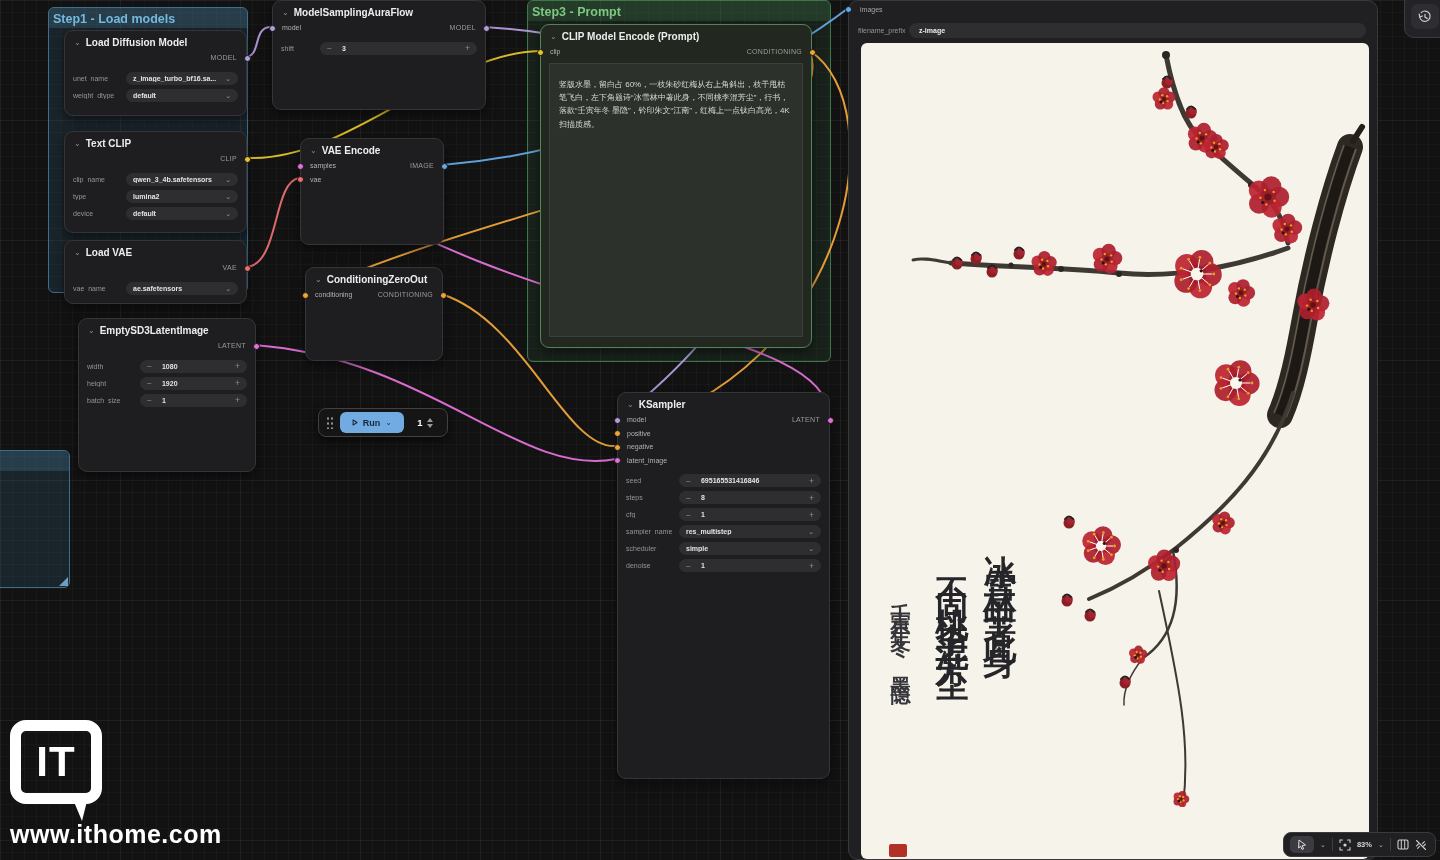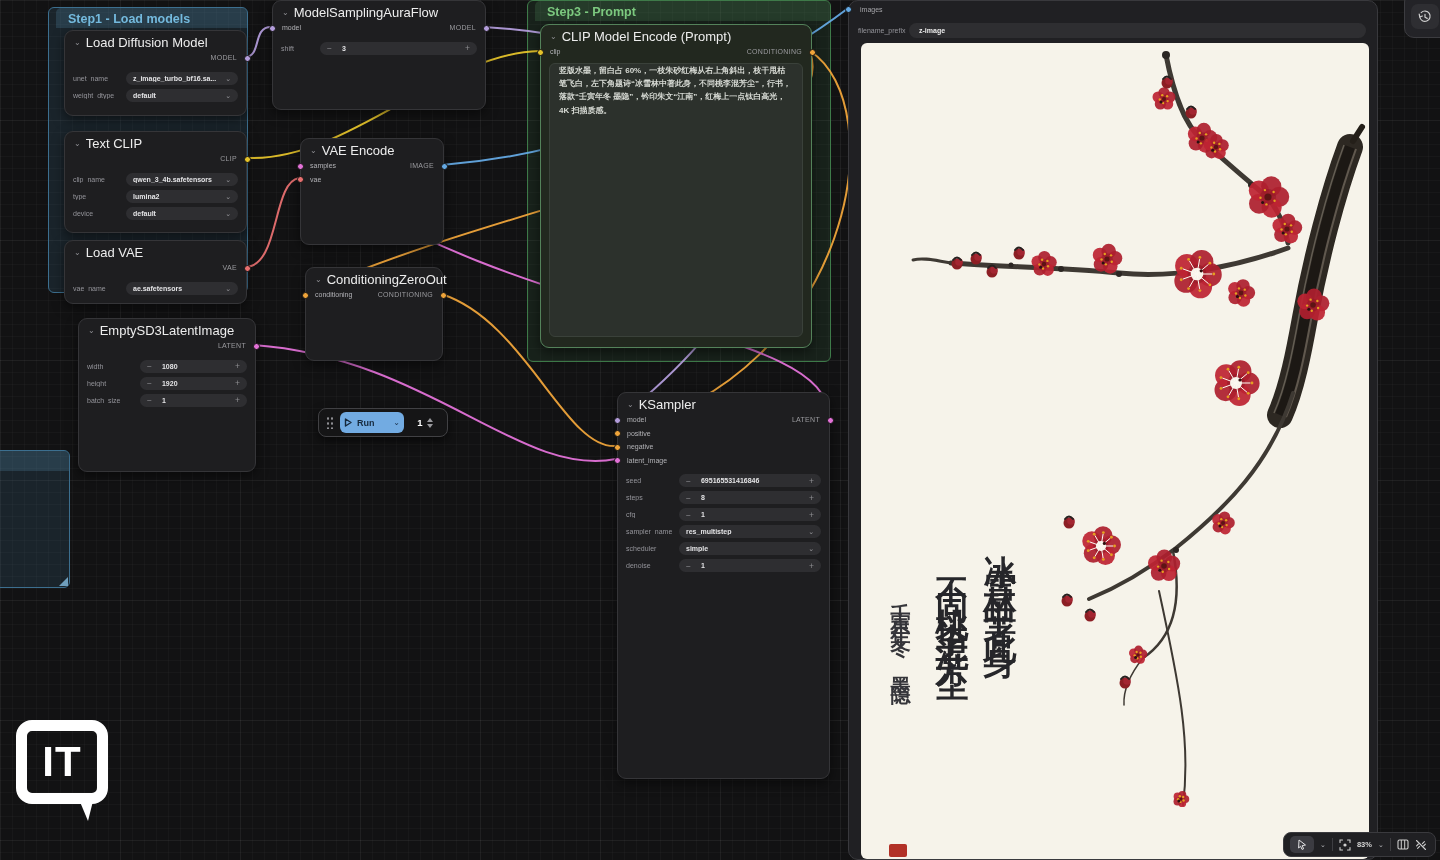--- a/index.html
+++ b/index.html
@@ -9,52 +9,52 @@
     background-image:
       linear-gradient(rgba(255,255,255,.025) 1px,transparent 1px),
       linear-gradient(90deg,rgba(255,255,255,.025) 1px,transparent 1px),
       linear-gradient(rgba(255,255,255,.04) 1px,transparent 1px),
       linear-gradient(90deg,rgba(255,255,255,.04) 1px,transparent 1px);
     background-size:12px 12px,12px 12px,120px 120px,120px 120px;}
   
   .group{position:absolute;border-radius:6px;z-index:1;}
   .g1{background:rgba(58,108,138,.20);border:1px solid #3c6f8f;}
   .g3{background:rgba(58,112,66,.18);border:1px solid #3e7a49;}
-  .gtitle{font-size:12.5px;font-weight:600;height:19px;display:flex;align-items:center;padding:1px 12px 0;border-radius:5px 5px 0 0;white-space:nowrap;overflow:hidden;margin-left:7px;}
+  .gtitle{font-size:12.5px;font-weight:600;height:19px;display:flex;align-items:center;padding:1px 4px 0;border-radius:5px 5px 0 0;white-space:nowrap;overflow:hidden;}
   .g1 .gtitle{color:#74bade;background:rgba(90,150,185,.22);}
   .g3 .gtitle{color:#7cc97f;background:rgba(85,150,95,.22);}
   .ghandle{position:absolute;right:1px;bottom:1px;width:0;height:0;border-left:9px solid transparent;border-bottom:9px solid #6f9fbd;}
   
   #wires{position:absolute;left:0;top:0;z-index:2;pointer-events:none;}
   #wires path{fill:none;stroke-width:2;stroke-linecap:round;opacity:.95;}
   
   .node{position:absolute;background:#1e1e20;border:1px solid #353538;border-radius:9px;box-shadow:0 4px 12px rgba(0,0,0,.5);z-index:3;}
   .node.green{background:#22281f;border-color:#54825a;}
   .nheader{display:flex;align-items:center;gap:5px;padding:4px 9px 1px;height:15px;}
   .ncollapse{color:#8f8f93;font-size:8px;line-height:1;}
-  .ntitle{color:#ededed;font-size:13px;font-weight:400;white-space:nowrap;text-align:right;}
+  .ntitle{color:#ededed;font-size:10px;font-weight:700;white-space:nowrap;text-align:right;}
   .iorow{display:flex;justify-content:space-between;align-items:center;height:13.5px;padding:0 9px;}
   .ilabel{font-size:7px;color:#b2b2b6;}
   .olabel{font-size:7px;color:#9b9b9f;margin-left:auto;letter-spacing:.3px;}
   .wrow{display:flex;align-items:center;height:13.5px;margin:3.5px 8px 0;gap:5px;}
   .wrow.first{margin-top:7px;}
   .wlabel{font-size:7px;color:#94949a;width:48px;flex:none;white-space:nowrap;overflow:hidden;}
   .combo,.stepper{flex:1;height:13px;background:#2e2e31;border-radius:7px;display:flex;align-items:center;padding:0 7px;min-width:0;}
   .cval{font-size:7px;font-weight:600;color:#e4e4e6;white-space:nowrap;overflow:hidden;text-overflow:ellipsis;flex:1;}
   .cchev{font-size:7px;color:#9a9a9e;margin-left:4px;line-height:1;}
   .ssym{font-size:8.5px;color:#8e8e92;line-height:0;}
   .ssym.plus{margin-left:auto;}
   .sval{font-size:7px;font-weight:600;color:#e4e4e6;margin-left:10px;white-space:nowrap;}
   .port{position:absolute;width:7px;height:7px;border-radius:50%;border:1.5px solid #141414;box-sizing:border-box;z-index:4;}
   .port.in{left:-4.5px;} .port.out{right:-4.5px;}
-  .prompt-box{position:absolute;left:8px;right:8px;top:38px;bottom:10px;background:#2c312c;border:1px solid #3a413a;border-radius:6px;padding:0 9px;font-size:8px;line-height:1.65;color:#d7dad4;overflow:hidden;box-sizing:border-box;font-weight:bold;}
+  .prompt-box{position:absolute;left:8px;right:8px;top:38px;bottom:10px;background:#2c312c;border:1px solid #3a413a;border-radius:0;padding:14px 9px;font-size:8px;line-height:1.65;color:#d7dad4;overflow:hidden;box-sizing:border-box;}
   
   .runbar{position:absolute;left:318px;top:408px;width:130px;height:29px;background:#151516;border:1px solid #414144;border-radius:8px;display:flex;align-items:center;gap:6px;padding:0 7px;box-sizing:border-box;z-index:5;box-shadow:0 4px 10px rgba(0,0,0,.55);}
   .dots{width:8px;height:13px;background-image:radial-gradient(circle,#8e8e92 1px,transparent 1.3px);background-size:4px 5px;flex:none;}
-  .runbtn{height:21px;background:#72abe2;border-radius:6px;display:flex;align-items:center;gap:5px;padding:0 4px;flex:1;min-width:0;}
+  .runbtn{height:21px;background:#72abe2;border-radius:6px;display:flex;align-items:center;gap:5px;padding:0 12px;flex:1;min-width:0;}
   .runlabel{font-size:9px;font-weight:700;color:#16293c;}
   .runchev{margin-left:auto;font-size:8px;color:#1d3450;line-height:1;}
   .count{width:30px;height:21px;display:flex;align-items:center;justify-content:center;gap:4px;flex:none;}
   .countval{font-size:9.5px;font-weight:700;color:#fff;}
   .spin{display:flex;flex-direction:column;gap:2px;}
   .tri-up{width:0;height:0;border-left:3px solid transparent;border-right:3px solid transparent;border-bottom:4px solid #9a9a9e;}
   .tri-dn{width:0;height:0;border-left:3px solid transparent;border-right:3px solid transparent;border-top:4px solid #9a9a9e;}
   
   .outpanel{position:absolute;left:848px;top:0;width:530px;height:860px;background:#202023;border:1px solid #39393d;border-radius:10px;z-index:3;box-sizing:border-box;}
   .images-label{position:absolute;left:11px;top:5px;font-size:7px;color:#a6a6aa;}
@@ -72,21 +72,21 @@
   .histwrap{position:absolute;left:1404px;top:-8px;width:46px;height:44px;background:#232327;border:1px solid #3c3c40;border-radius:10px;z-index:6;}
   .histbtn{position:absolute;left:6px;top:11px;width:28px;height:25px;background:#2e2e32;border-radius:7px;display:flex;align-items:center;justify-content:center;}
   
   .ztoolbar{position:absolute;left:1283px;top:832px;width:153px;height:25px;background:#202023;border:1px solid #3a3a3e;border-radius:8px;display:flex;align-items:center;gap:6px;padding:0 6px;box-sizing:border-box;z-index:7;}
   .zbox{width:24px;height:17px;background:#3b3b41;border-radius:5px;display:flex;align-items:center;justify-content:center;}
   .zchev{font-size:7px;color:#b8b8bc;line-height:1;}
   .zdivider{width:1px;height:13px;background:#3e3e42;}
   .zlevel{font-size:7.5px;color:#d6d6d6;font-weight:600;text-align:right;}
   .zicon{display:flex;align-items:center;justify-content:center;}
   
-  .watermark{position:absolute;left:16px;top:720px;z-index:10;color:#fff;}
+  .watermark{position:absolute;left:10px;top:720px;z-index:10;color:#fff;}
   .wm-row{display:flex;align-items:flex-start;gap:18px;}
   .wm-logo{width:70px;height:62px;border:11px solid #fff;border-radius:16px;position:relative;display:flex;align-items:center;justify-content:center;}
   .wm-it{font-size:42px;font-weight:800;letter-spacing:1px;color:#fff;}
   .wm-tail{position:absolute;right:6px;bottom:-28px;width:0;height:0;border-left:16px solid transparent;border-top:24px solid #fff;transform:skewX(-14deg);}
   .wm-cjk{font-family:"DejaVu Serif",serif;font-size:60px;font-weight:700;line-height:1.3;color:#fff;}
   .wm-site{margin-top:16px;font-size:25px;font-weight:700;letter-spacing:.5px;color:#fff;}
 </style>
 </head>
 <body>
 
@@ -740,15 +740,16 @@
     </span>
   </div>
 
   <div class="watermark">
     <div class="wm-row">
       <div class="wm-logo">
         <span class="wm-it">IT</span>
         <span class="wm-tail"></span>
       </div>
     </div>
+    <div class="wm-site">www.ithome.com</div>
   </div>
 
 </div>
 
 </body></html>

